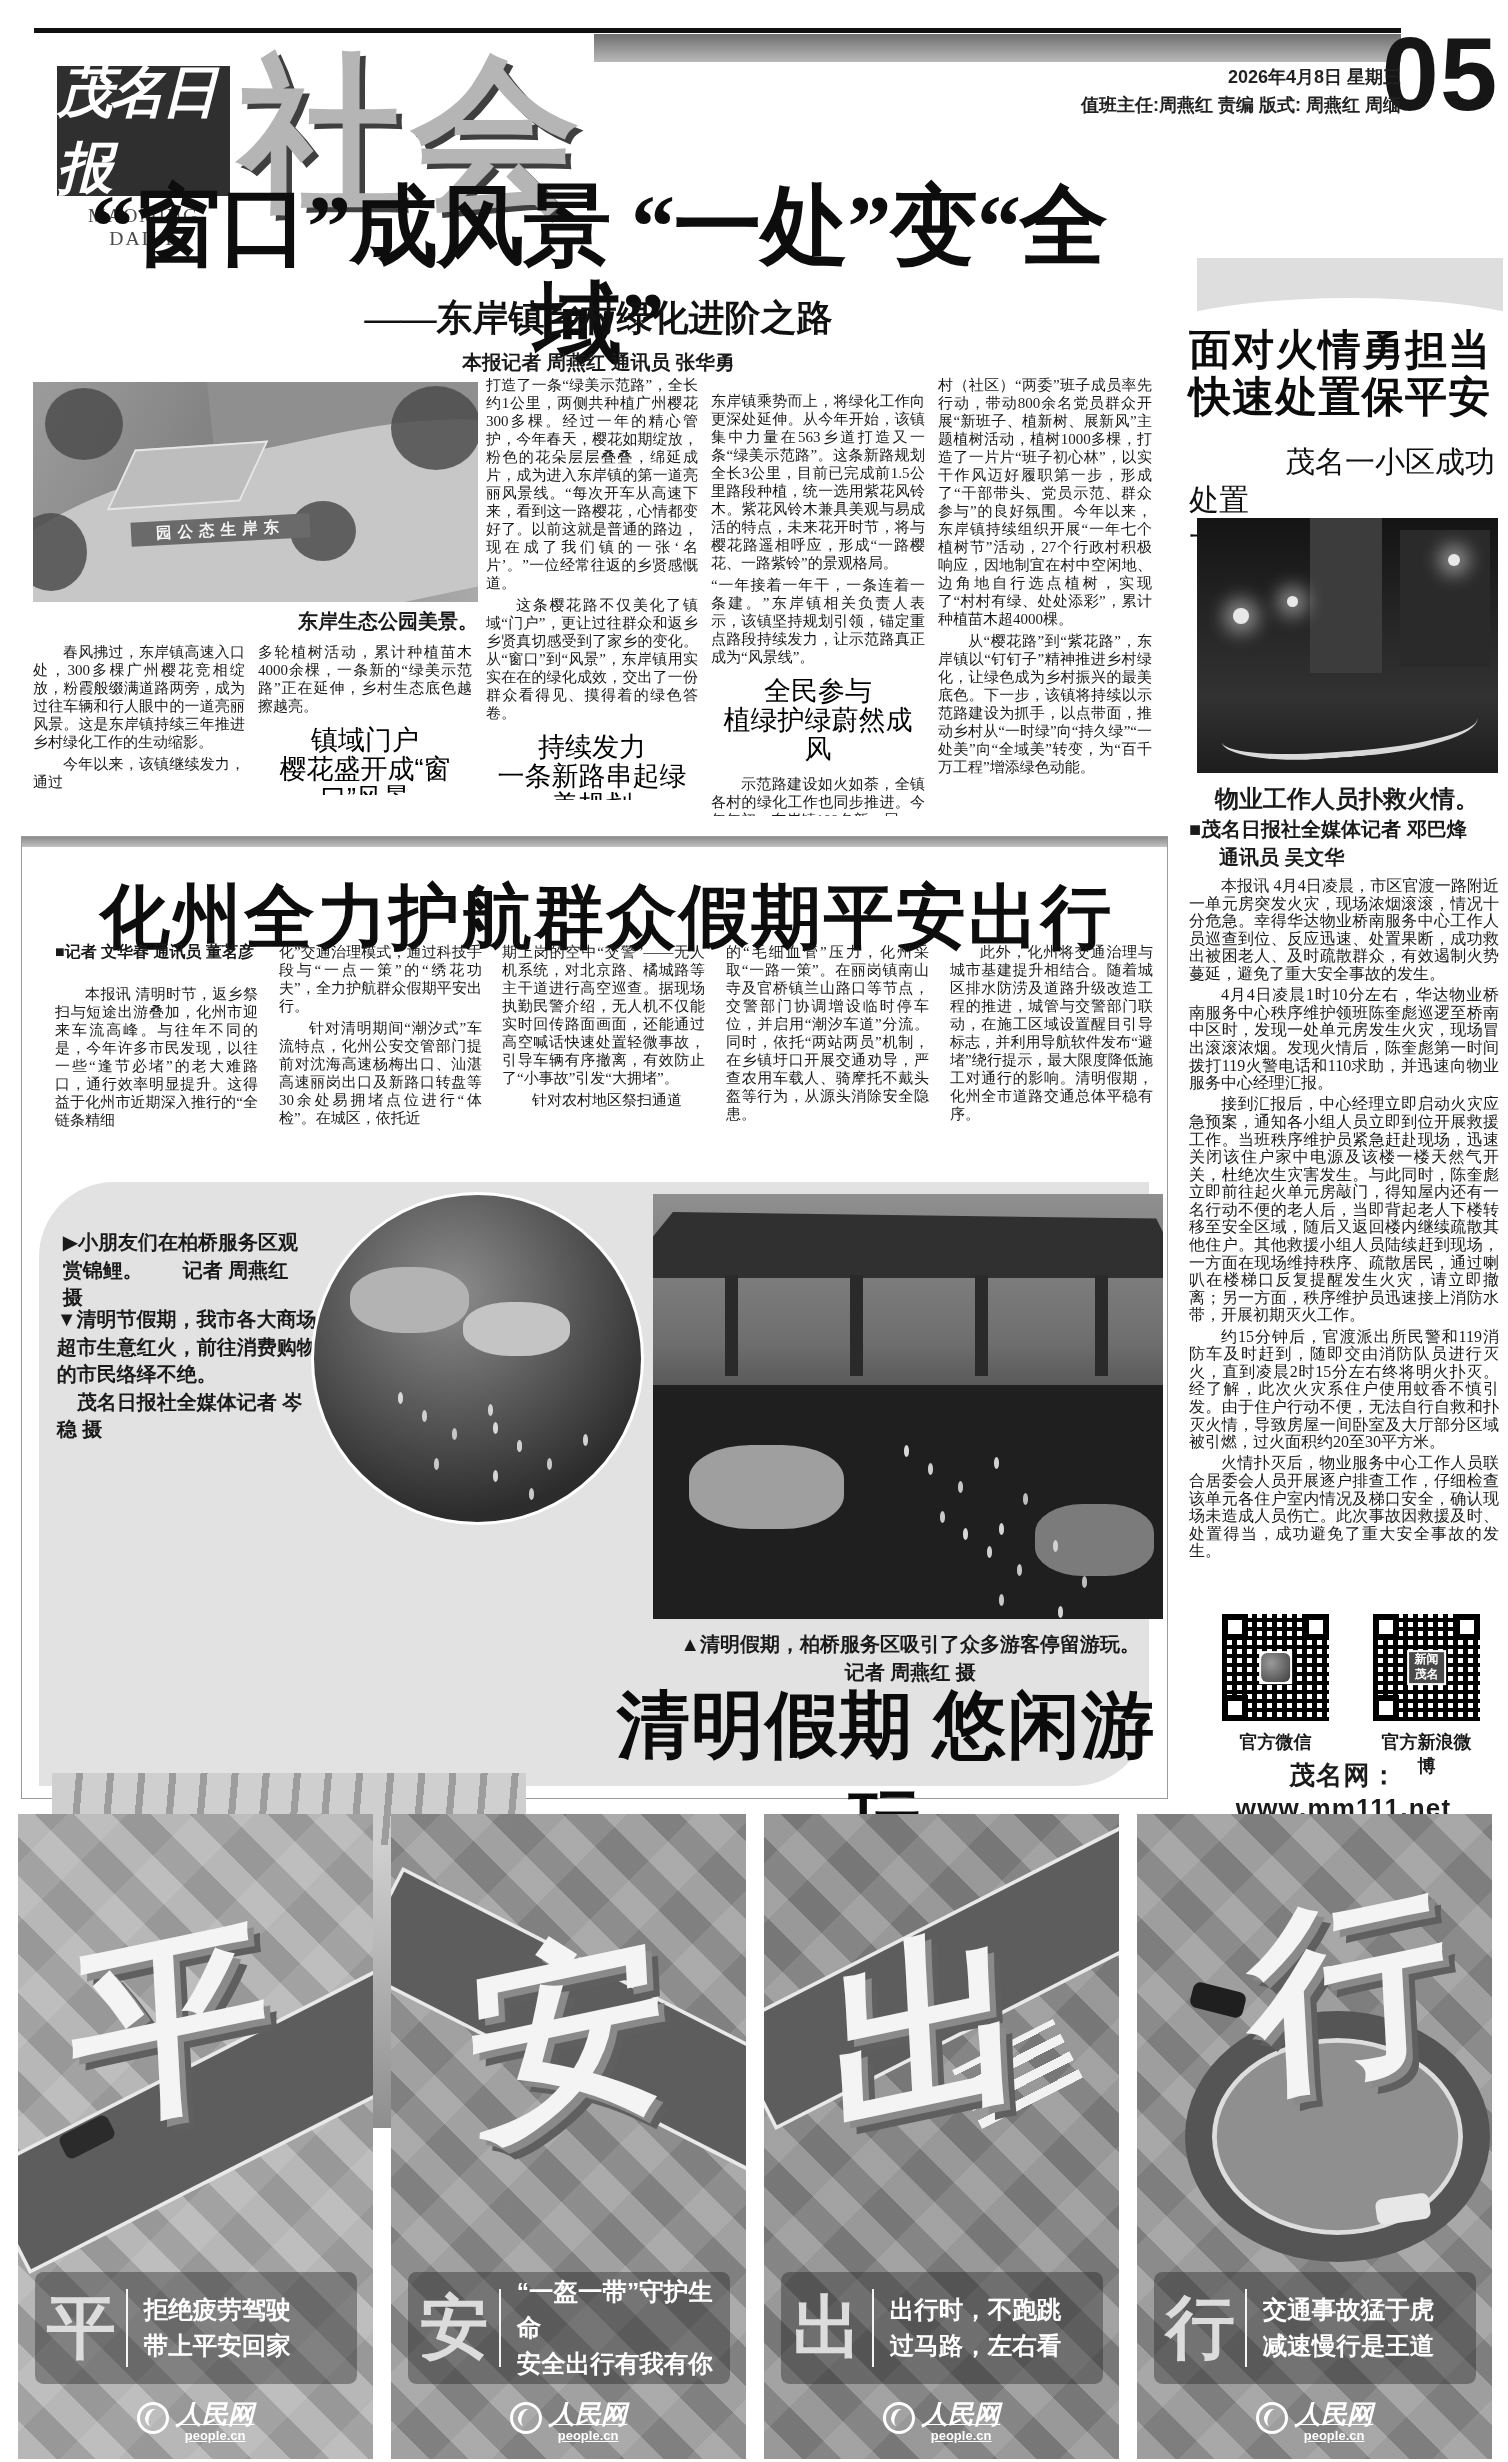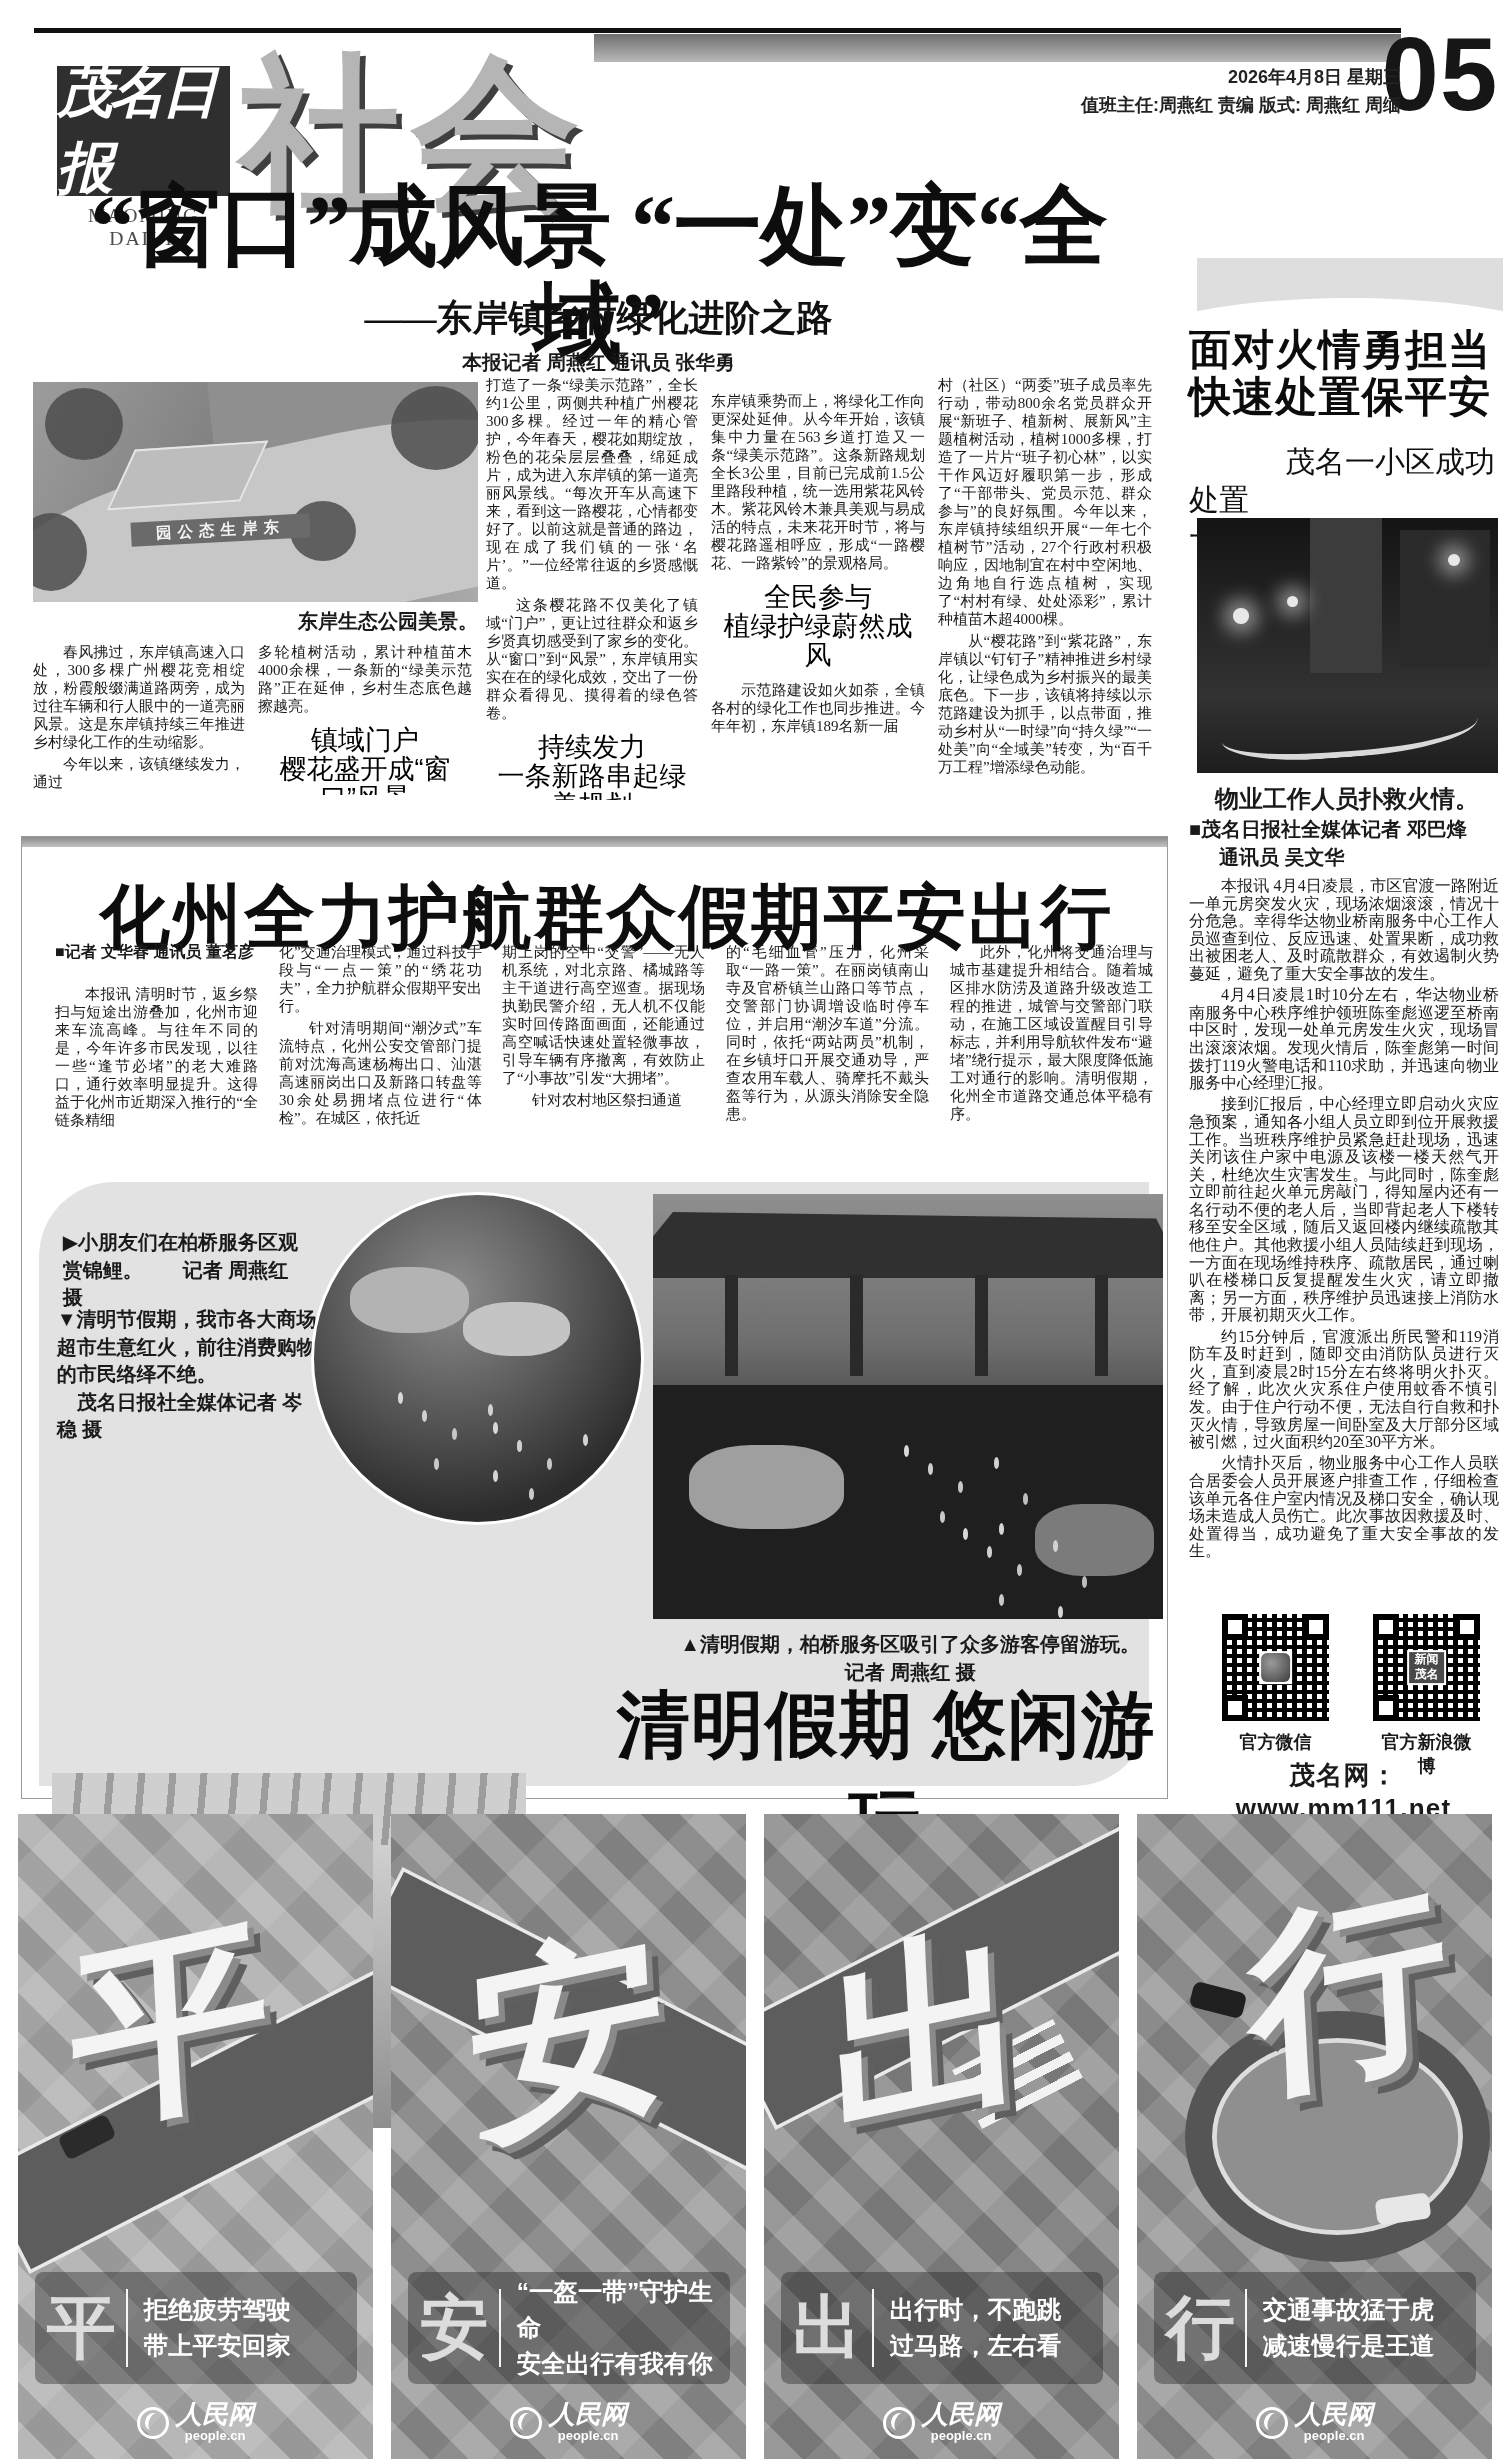--- a/index.html
+++ b/index.html
@@ -137,22 +137,22 @@
         box-shadow:0 0 0 4.8px #ddd inset;}
   .car{position:absolute;width:54px;height:26px;border-radius:7.2px;background:#2b2b2b;
        transform:rotate(-27deg);}
   .poster-cap{position:absolute;left:16.7px;top:458px;width:322px;height:112px;border-radius:8.4px;
               background:rgba(30,30,30,.38);display:flex;align-items:center;padding:0 12px;
               box-sizing:border-box;color:#fff;}
   .cap-char{font-size:69px;font-weight:bold;color:#dcdcdc;line-height:1;flex:0 0 auto;}
   .cap-div{width:1.8px;height:78px;background:#f5f5f5;margin:0 15.5px 0 10.7px;flex:0 0 auto;}
   .cap-text{font-size:24.5px;font-weight:bold;line-height:36px;
             font-family:"Liberation Sans","DejaVu Sans",sans-serif;}
-  .pn-logo{position:absolute;left:0;top:588px;width:100%;display:flex;align-items:center;
-           justify-content:center;gap:7.2px;color:#fff;}
+  .pn-logo{position:absolute;left:0;top:588px;width:100%;display:flex;
+           justify-content:center;gap:7.2px;color:#fff;text-decoration:underline;}
   .pn-circle{width:32px;height:32px;border-radius:50%;border:3.6px solid #fff;box-sizing:border-box;
              position:relative;}
   .pn-circle::after{content:"";position:absolute;left:4.8px;top:3.6px;width:13px;height:18px;
                     border-radius:50%;border-left:4.2px solid #fff;transform:rotate(18deg);}
   .pn-name{font-size:26px;font-weight:bold;font-style:italic;line-height:1;}
   .pn-site{display:block;font-size:13px;font-style:normal;font-weight:bold;text-align:center;
            font-family:"Liberation Sans","DejaVu Sans",sans-serif;}
 </style>
 </head>
 <body>
@@ -199,20 +199,21 @@
     </div>
     <div class="abs g-col just" style="left:486px;top:376px;width:212px;height:424px;overflow:hidden;">
       <p>打造了一条“绿美示范路”，全长约1公里，两侧共种植广州樱花300多棵。经过一年的精心管护，今年春天，樱花如期绽放，粉色的花朵层层叠叠，绵延成片，成为进入东岸镇的第一道亮丽风景线。“每次开车从高速下来，看到这一路樱花，心情都变好了。以前这就是普通的路边，现在成了我们镇的一张‘名片’。”一位经常往返的乡贤感慨道。</p>
       <p class="ind">这条樱花路不仅美化了镇域“门户”，更让过往群众和返乡乡贤真切感受到了家乡的变化。从“窗口”到“风景”，东岸镇用实实在在的绿化成效，交出了一份群众看得见、摸得着的绿色答卷。</p>
       <h3 class="colhead">持续发力
 一条新路串起绿美规划</h3>
 
     </div>
     <div class="abs g-col just" style="left:711px;top:392px;width:214px;height:424px;overflow:hidden;">
       <p>东岸镇乘势而上，将绿化工作向更深处延伸。从今年开始，该镇集中力量在563乡道打造又一条“绿美示范路”。这条新路规划全长3公里，目前已完成前1.5公里路段种植，统一选用紫花风铃木。紫花风铃木兼具美观与易成活的特点，未来花开时节，将与樱花路遥相呼应，形成“一路樱花、一路紫铃”的景观格局。</p>
+      <p>“一年接着一年干，一条连着一条建。”东岸镇相关负责人表示，该镇坚持规划引领，锚定重点路段持续发力，让示范路真正成为“风景线”。</p>
       <h3 class="colhead">全民参与
 植绿护绿蔚然成风</h3>
       <p class="ind">示范路建设如火如荼，全镇各村的绿化工作也同步推进。今年年初，东岸镇189名新一届</p>
     </div>
     <div class="abs g-col just" style="left:938px;top:376px;width:214px;height:424px;overflow:hidden;">
       <p>村（社区）“两委”班子成员率先行动，带动800余名党员群众开展“新班子、植新树、展新风”主题植树活动，植树1000多棵，打造了一片片“班子初心林”，以实干作风迈好履职第一步，形成了“干部带头、党员示范、群众参与”的良好氛围。今年以来，东岸镇持续组织开展“一年七个植树节”活动，27个行政村积极响应，因地制宜在村中空闲地、边角地自行选点植树，实现了“村村有绿、处处添彩”，累计种植苗木超4000棵。</p>
       <p class="ind">从“樱花路”到“紫花路”，东岸镇以“钉钉子”精神推进乡村绿化，让绿色成为乡村振兴的最美底色。下一步，该镇将持续以示范路建设为抓手，以点带面，推动乡村从“一时绿”向“持久绿”“一处美”向“全域美”转变，为“百千万工程”增添绿色动能。</p>
     </div>
   </section>
 

